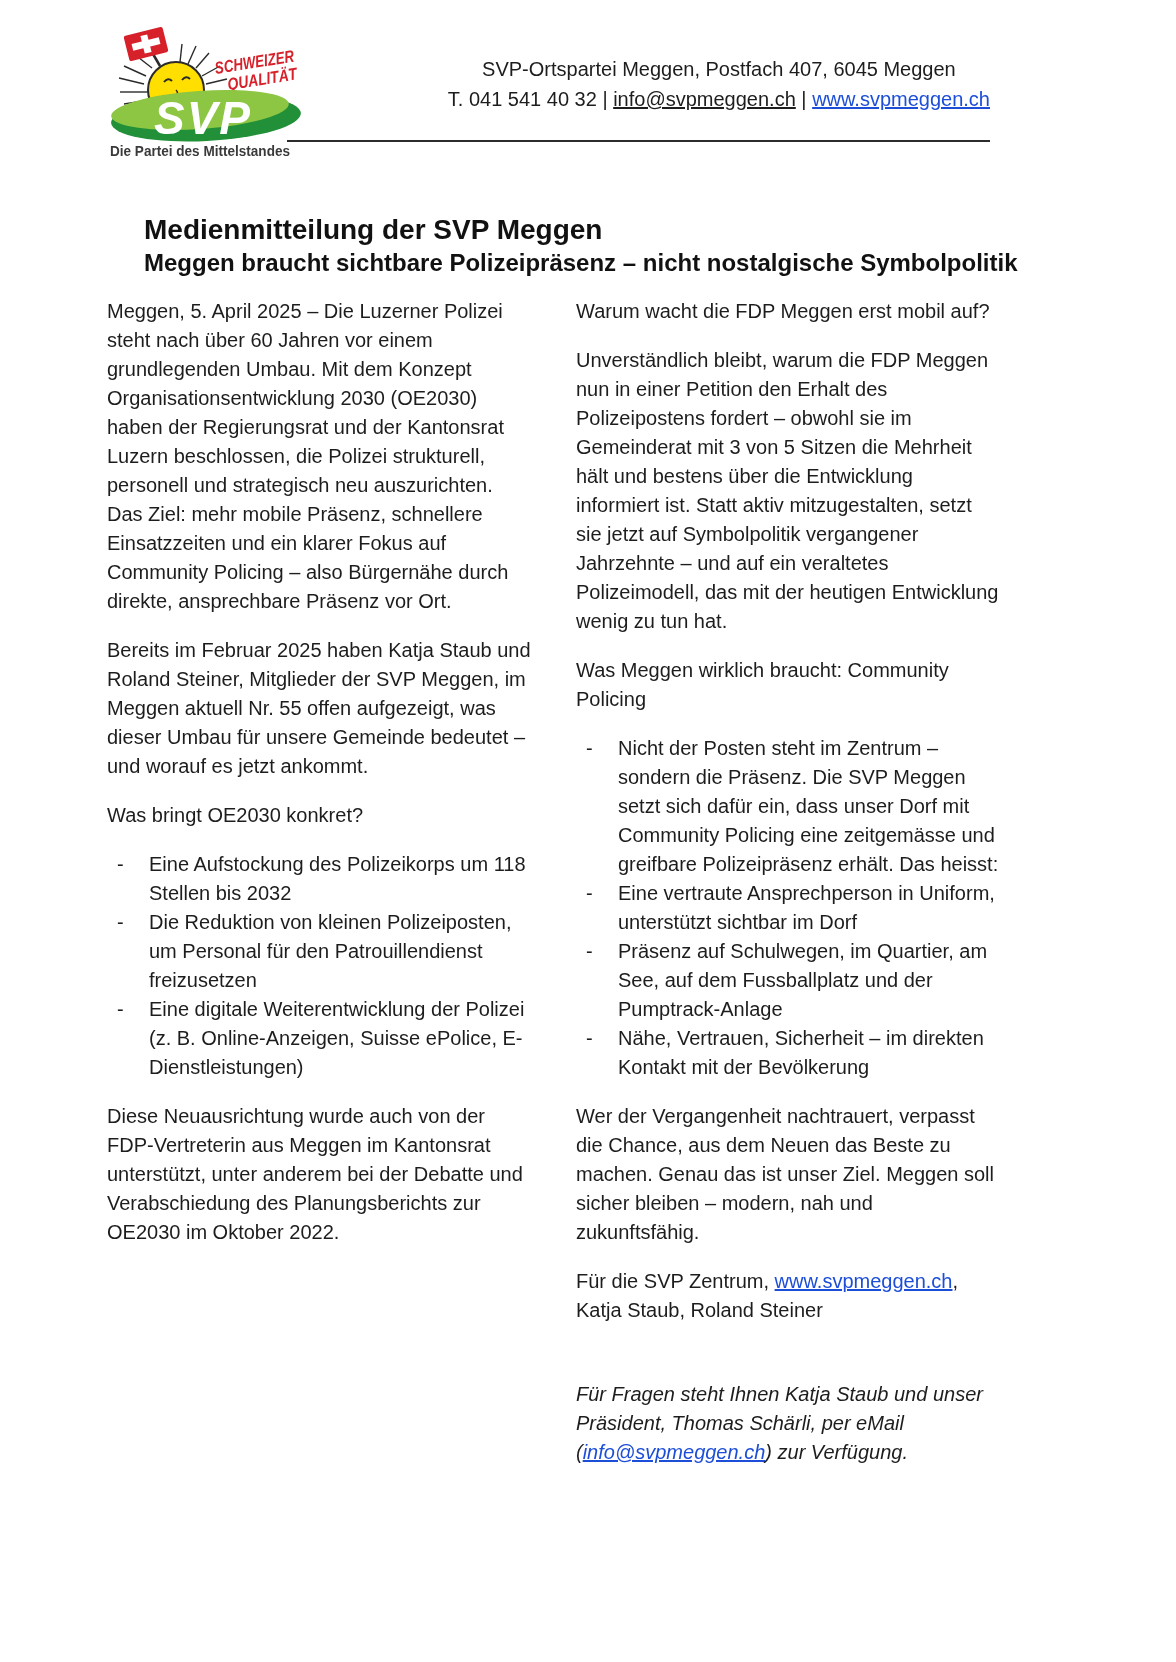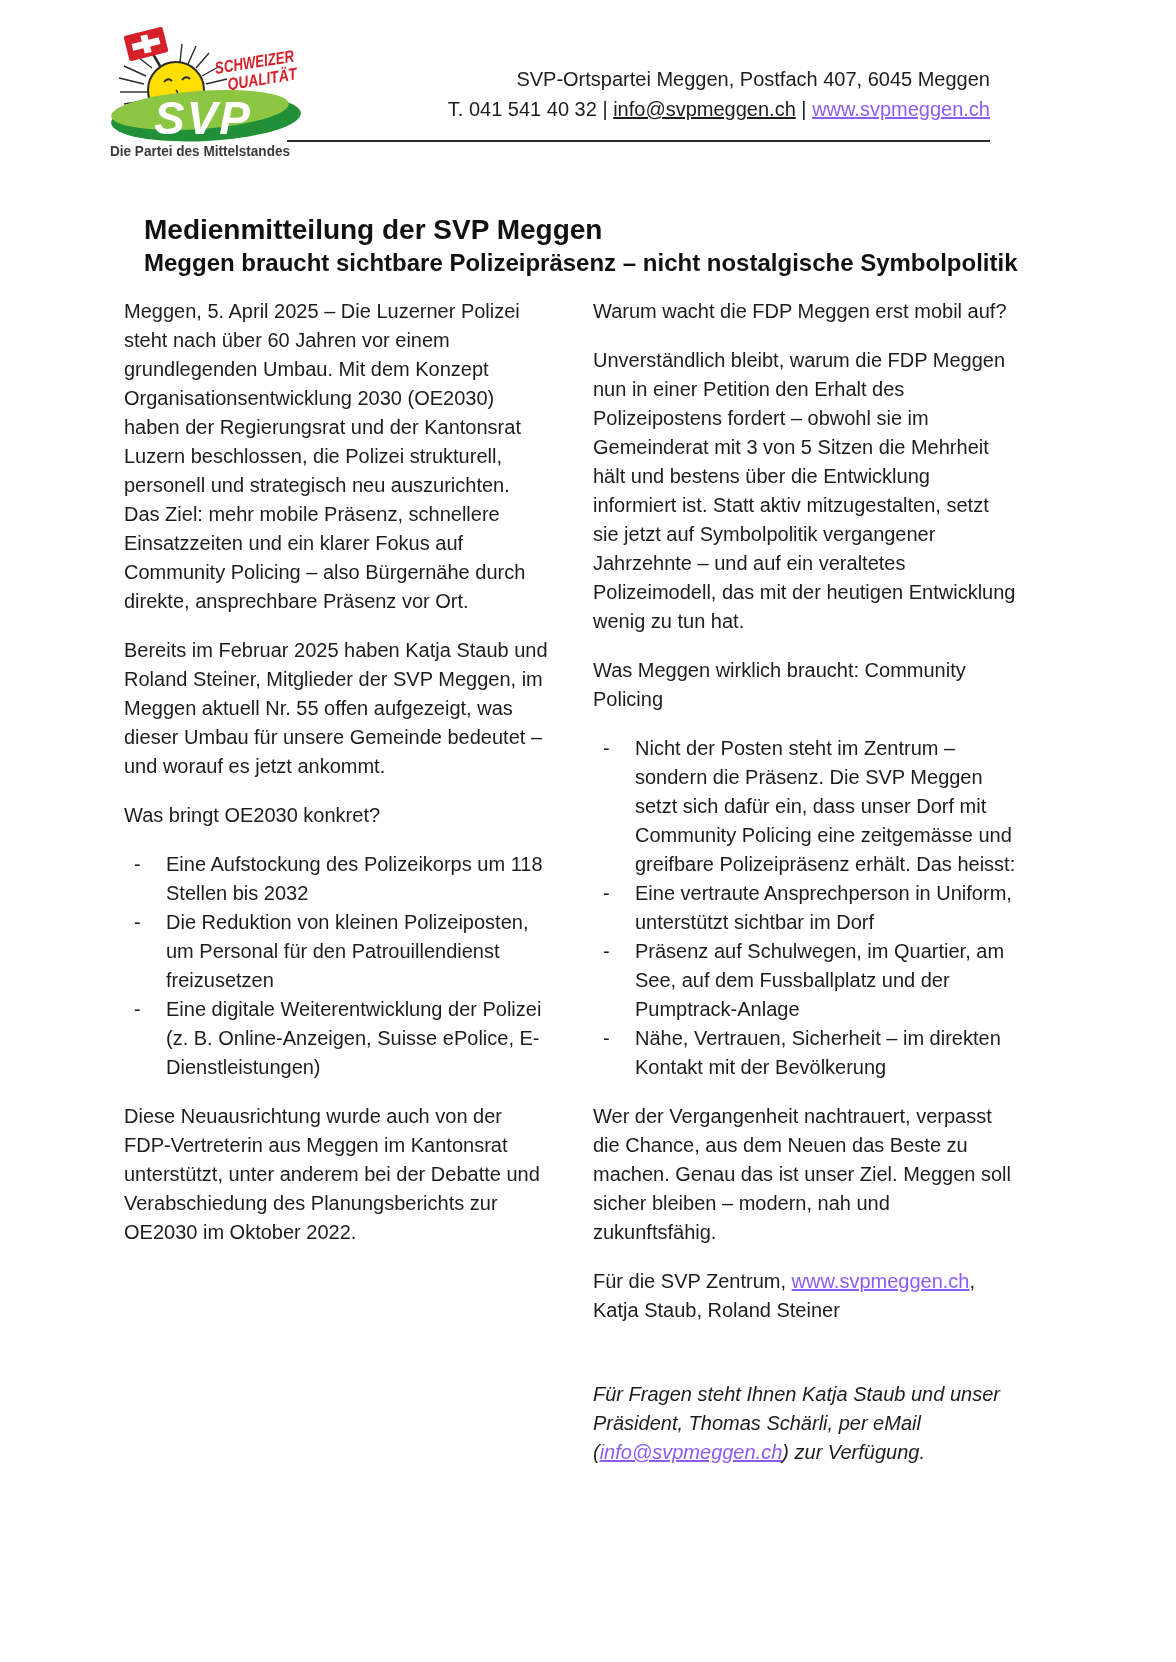--- a/index.html
+++ b/index.html
@@ -12,37 +12,37 @@
     margin: 0 auto;
     font-family: "Liberation Sans", sans-serif;
     color: #1d1d1d;
     overflow: hidden;
   }
 
   
   .logo-box { position: absolute; left: 106px; top: 26px; width: 202px; height: 136px; }
   .header-contact {
     position: absolute;
-    top: 64px;
+    top: 54px;
     right: 186px;
-    text-align: right;
+    text-align: center;
     font-size: 20px;
     line-height: 30px;
     white-space: nowrap;
   }
   .header-rule {
     position: absolute;
     left: 287px;
     top: 140px;
     width: 703px;
     height: 2px;
     background: #2c2c2c;
   }
   .email-link { color: #1d1d1d; text-decoration: underline; cursor: pointer; }
-  .site-link  { color: #8b5cf6; text-decoration: underline; cursor: pointer; }
+  .site-link  { color: #1d4ed8; text-decoration: underline; cursor: pointer; }
 
   
   .title-block { position: absolute; left: 107px; top: 212px; width: 900px; margin-left: 37px; }
   .doc-title {
     margin: 0;
     font-size: 28px;
     line-height: 36px;
     font-weight: bold;
     color: #111;
   }
@@ -55,21 +55,20 @@
   }
 
   
   .columns {
     position: absolute;
     left: 107px;
     top: 297px;
     width: 893px;
     display: flex;
     gap: 45px;
-    margin-left: 17px;
   }
   .col {
     width: 424px;
     font-size: 20px;
     line-height: 29px;
     text-align: left;
     hyphens: auto;
     -webkit-hyphens: auto;
   }
   .col p { margin: 0 0 20px 0; }

